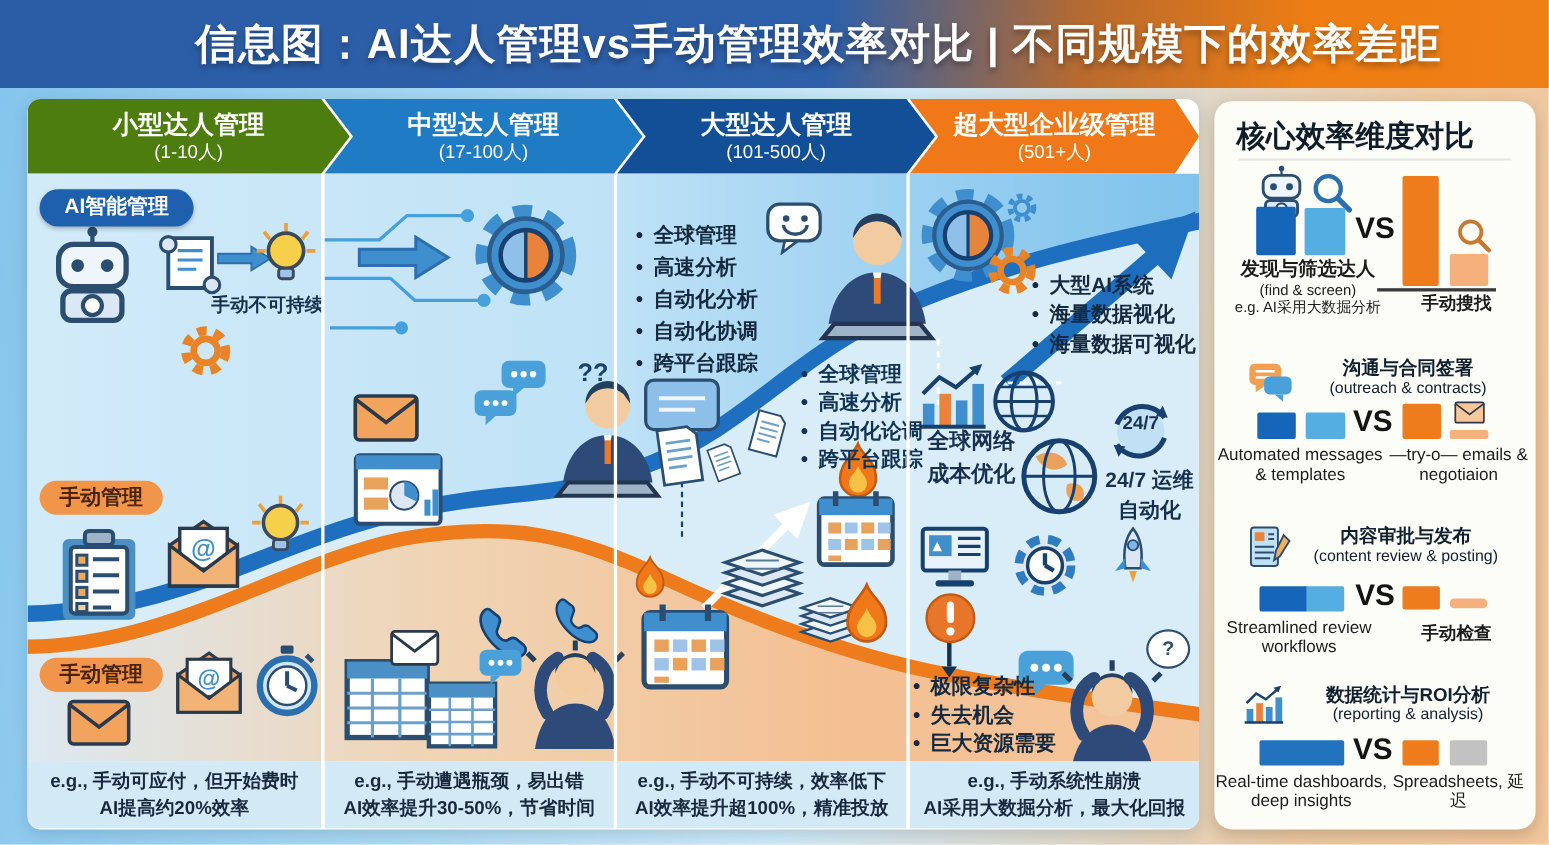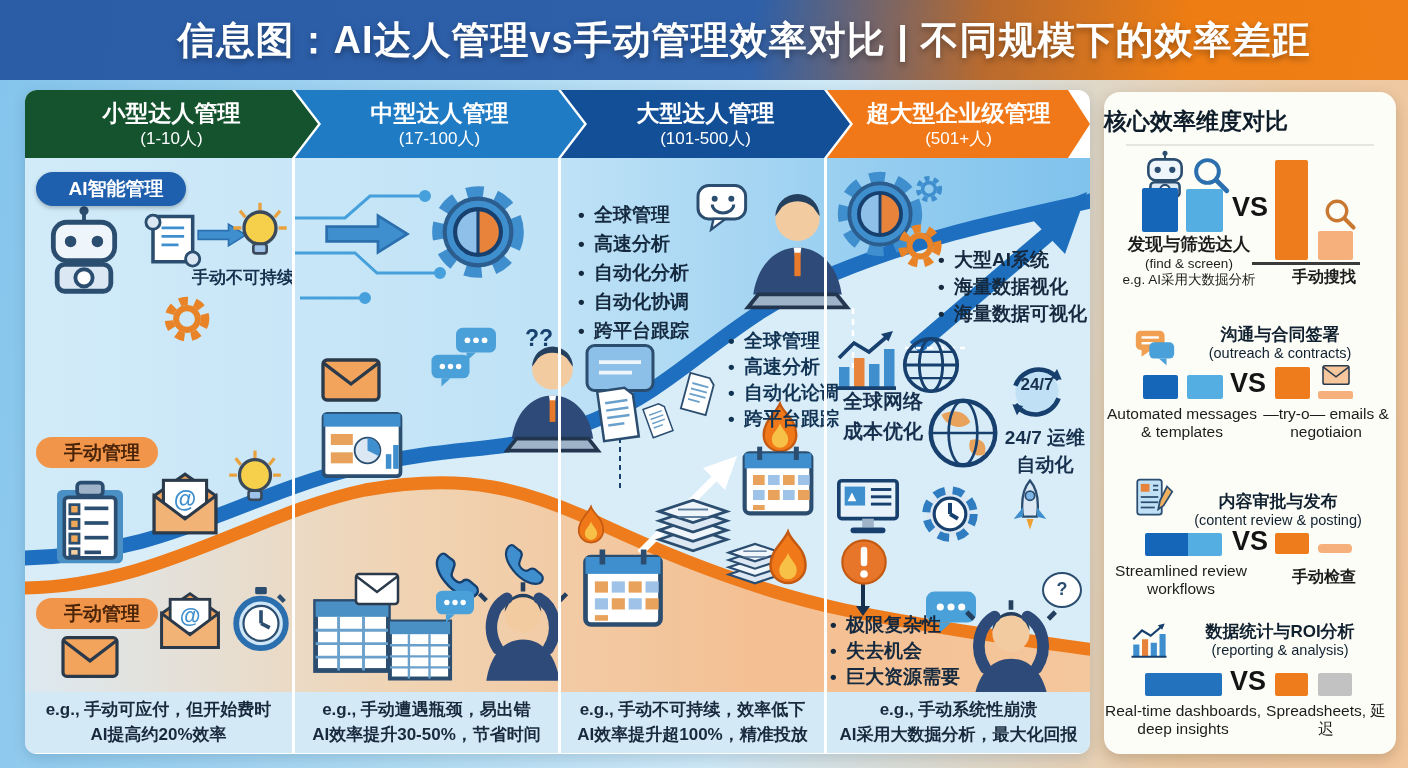--- a/index.html
+++ b/index.html
@@ -17,33 +17,33 @@
   
   .hdr{position:absolute;top:0;height:68px;z-index:6;color:#fff;display:flex;flex-direction:column;align-items:center;justify-content:center;line-height:1.25;}
   .hdr .h1{font-size:23px;font-weight:800;}
   .hdr .h2{font-size:17px;font-weight:500;}
   .chev-first{clip-path:polygon(0 0,calc(100% - 26px) 0,100% 50%,calc(100% - 26px) 100%,0 100%);}
   .chev{clip-path:polygon(0 0,calc(100% - 26px) 0,100% 50%,calc(100% - 26px) 100%,0 100%,26px 50%);}
   .chev-last{clip-path:polygon(0 0,calc(100% - 22px) 0,100% 50%,calc(100% - 22px) 100%,0 100%,26px 50%);}
   
   .fcell{position:absolute;top:602px;height:61px;background:#d3e9f6;z-index:4;display:flex;flex-direction:column;align-items:center;justify-content:center;text-align:center;color:#18293d;font-size:17px;font-weight:700;line-height:1.45;}
   
-  .pill{position:absolute;border-radius:17px;text-align:center;font-weight:800;z-index:4;padding-left:10px;}
+  .pill{position:absolute;border-radius:17px;text-align:center;font-weight:800;z-index:4;}
   .pill-ai{background:#1e5fae;color:#ffffff;font-size:19px;line-height:34px;box-shadow:0 2px 4px rgba(0,0,0,.25);}
   .pill-manual{background:#f0954a;color:#4a2408;font-size:19px;line-height:31px;}
   
   .ic{position:absolute;}
   .lab{position:absolute;font-weight:800;color:#17304d;z-index:4;}
   .blist{position:absolute;z-index:4;margin:0;padding:0;list-style:none;}
   .blist li{position:relative;padding-left:16px;font-weight:800;color:#15293f;font-size:19px;white-space:nowrap;}
   .blist li::before{content:"•";position:absolute;left:0;top:0;}
   .rot-n8{transform:rotate(-8deg);} .rot-15{transform:rotate(15deg);} .rot-n20{transform:rotate(-20deg);}
   
   .sb{position:absolute;left:1104px;top:92px;width:292px;height:662px;background:#fdfdf8;border-radius:16px;box-shadow:0 5px 14px rgba(60,40,10,.22);}
-  .sb-title{position:absolute;left:0;top:14px;width:256px;font-size:23px;font-weight:800;color:#0f1d2b;}
+  .sb-title{position:absolute;left:0;top:14px;width:256px;text-align:center;font-size:27px;font-weight:800;color:#0f1d2b;}
   .sb-div{position:absolute;left:22px;top:52px;width:248px;height:2px;background:#e6e6e0;}
   .sbar{position:absolute;border-radius:2px;}
   .vs{position:absolute;font-size:27px;font-weight:900;color:#141414;}
   .sb-h{position:absolute;text-align:center;color:#10202f;}
   .sb-h .t{font-size:17px;font-weight:800;line-height:1.2;}
   .sb-h .s{font-size:14.5px;font-weight:500;}
   .sb-note{position:absolute;text-align:center;font-size:15.5px;color:#1c1c1c;line-height:1.15;}
   .sb-note.cjk{font-weight:700;font-size:16px;}
   .baseline{position:absolute;height:3px;background:#3a3a3a;}
 </style>
@@ -573,21 +573,21 @@
       </ul>
       <svg class="ic" style="left:895px;top:498px;width:62px;height:50px">
           <use href="#i-bubble"></use>
         </svg>
       <div class="lab" style="left:1017px;top:482px;width:36px;height:32px;background:#fff;border:2px solid #2b4d6f;border-radius:50%;text-align:center;line-height:30px;font-size:18px;color:#2b4d6f">?</div>
       <svg class="ic" style="left:930px;top:508px;width:112px;height:112px">
           <use href="#i-stress"></use>
         </svg>
     </div>
 
-    <div class="hdr chev-first" style="left:0;width:293px;background:#14532d">
+    <div class="hdr chev-first" style="left:0;width:293px;background:#4d7c0f">
       <div class="h1">小型达人管理</div>
         <div class="h2">(1-10人)</div>
     </div>
     <div class="hdr chev" style="left:270px;width:289px;background:#1f7cc4">
       <div class="h1">中型达人管理</div>
         <div class="h2">(17-100人)</div>
     </div>
     <div class="hdr chev" style="left:536px;width:289px;background:#124f97">
       <div class="h1">大型达人管理</div>
         <div class="h2">(101-500人)</div>
@@ -657,21 +657,21 @@
     <svg class="ic" style="left:217px;top:270px;width:30px;height:26px;color:#f6c79c">
         <use href="#i-env"></use>
       </svg>
     <div class="sbar" style="left:214px;top:299px;width:35px;height:8px;background:#f6b07c"></div>
     <div class="sb-note" style="left:158px;top:313px;width:128px">—try-o— emails &amp; negotiaion</div>
     <div class="sb-note" style="left:2px;top:313px;width:152px">Automated messages &amp; templates</div>
 
     <svg class="ic" style="left:28px;top:384px;width:42px;height:42px">
         <use href="#i-docpen"></use>
       </svg>
-    <div class="sb-h" style="left:64px;top:400px;width:220px">
+    <div class="sb-h" style="left:64px;top:386px;width:220px">
       <div class="t">内容审批与发布</div>
       <div class="s">(content review &amp; posting)</div>
     </div>
     <div class="sbar" style="left:41px;top:441px;width:43px;height:23px;background:#1565b8;border-radius:2px 0 0 2px"></div>
     <div class="sbar" style="left:84px;top:441px;width:34px;height:23px;background:#54aee2;border-radius:0 2px 2px 0"></div>
     <div class="vs" style="left:128px;top:434px">VS</div>
     <div class="sbar" style="left:171px;top:441px;width:34px;height:21px;background:#ee7c1c"></div>
     <div class="sbar" style="left:214px;top:452px;width:34px;height:9px;background:#f6b07c;border-radius:4px"></div>
     <div class="sb-note" style="left:2px;top:470px;width:150px">Streamlined review workflows</div>
     <div class="sb-note cjk" style="left:170px;top:476px;width:100px">手动检查</div>

